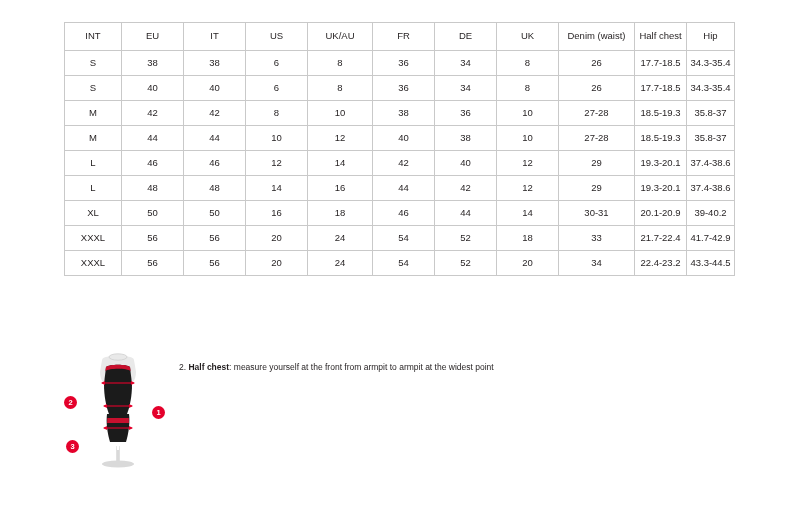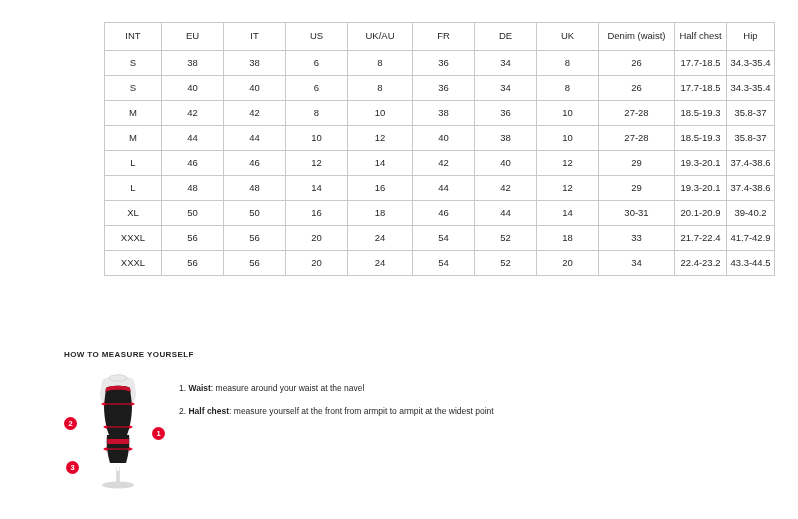--- a/index.html
+++ b/index.html
@@ -19,21 +19,20 @@
     position: relative;
     width: 798px;
     height: 519px;
   }
   
   .table-wrap {
     position: absolute;
     left: 64px;
     top: 22px;
     width: 670px;
-    margin-left: 40px;
   }
   table.size-table {
     border-collapse: collapse;
     width: 670px;
     table-layout: fixed;
   }
   table.size-table td,
   table.size-table th {
     border: 1px solid #c9c9c9;
     height: 24px;
@@ -279,21 +278,20 @@
             <td class="">20</td>
             <td class="lcell">34</td>
             <td class="lcell">22.4-23.2</td>
             <td class="lcell">43.3-44.5</td>
           </tr>
         </tbody>
     </table>
   </div>
 
   <div class="measure">
-    <div class="measure-title">HOW TO MEASURE YOURSELF</div>
     <div class="measure-body">
 
       <div class="figure-col">
         <svg class="mannequin" viewBox="0 0 72 118" xmlns="http://www.w3.org/2000/svg">
 
           <ellipse cx="36" cy="114" rx="16" ry="3.5" fill="#d9d9d9"></ellipse>
           <rect x="34.2" y="96" width="3.6" height="17" fill="#d9d9d9"></rect>
 
           <path d="M20 10 C20 4, 52 4, 52 10 L54 22 C54 30, 50 34, 47 36 L25 36 C22 34, 18 30, 18 22 Z" fill="#e9e9e9"></path>
 
@@ -327,20 +325,19 @@
           <polygon points="21,78 25,76 25,80" fill="#e4002b"></polygon>
           <polygon points="51,78 47,76 47,80" fill="#e4002b"></polygon>
         </svg>
 
         <div class="badge badge-1">1</div>
         <div class="badge badge-2">2</div>
         <div class="badge badge-3">3</div>
       </div>
 
       <div class="notes-col" id="notes">
-          <div class="note"><span>1.</span> <b>Waist</b><span>: measure around your waist at the navel</span></div>
           <div class="note"><span>2.</span> <b>Half chest</b><span>: measure yourself at the front from armpit to armpit at the widest point</span></div>
         </div>
 
     </div>
   </div>
 
 </div>
 
 </body></html>

